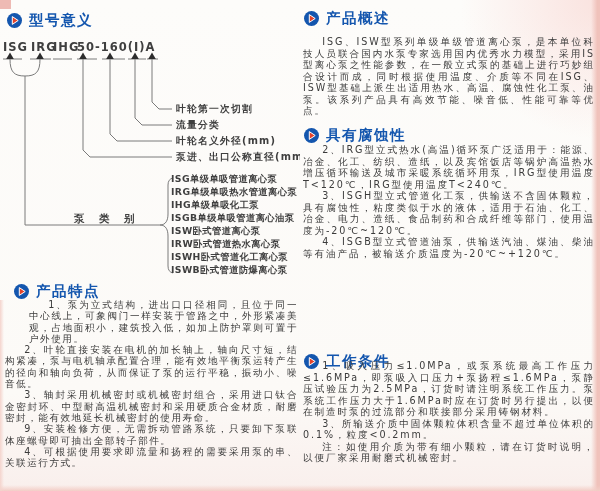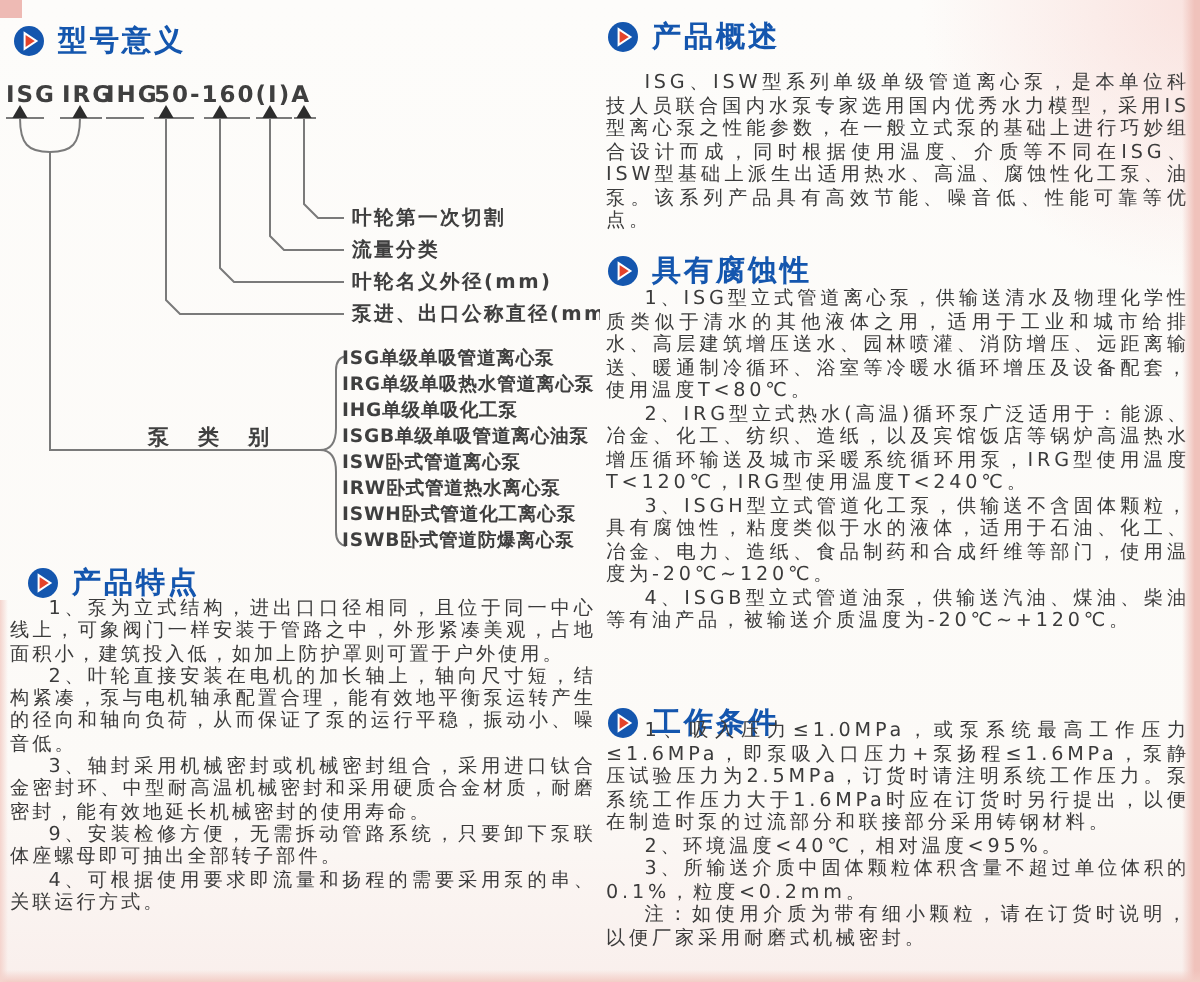--- a/index.html
+++ b/index.html
@@ -123,21 +123,21 @@
   <span class="hdr-icon">
     <svg width="15" height="15" viewBox="0 0 15 15">
         <circle cx="7.5" cy="7.5" r="7.5" fill="#1456ae"></circle>
         <path d="M5.3 3.6 L11.2 7.5 L5.3 11.4 Z" fill="#e4432a" stroke="#ffffff" stroke-width="1"></path>
       </svg>
   </span>
   <h2>产品特点</h2>
 </div>
 
 <div class="block" style="left:5px; top:299px; width:293px; height:190px;">
-  <p class="para" style="letter-spacing:1.5px; line-height:11.3px;">1、泵为立式结构，进出口口径相同，且位于同一中心线上，可象阀门一样安装于管路之中，外形紧凑美观，占地面积小，建筑投入低，如加上防护罩则可置于户外使用。</p>
+  <p class="para" style="letter-spacing:1.5px; line-height:11.3px;margin-left:24px;">1、泵为立式结构，进出口口径相同，且位于同一中心线上，可象阀门一样安装于管路之中，外形紧凑美观，占地面积小，建筑投入低，如加上防护罩则可置于户外使用。</p>
   <p class="para" style="letter-spacing:1.5px; line-height:11.3px;">2、叶轮直接安装在电机的加长轴上，轴向尺寸短，结构紧凑，泵与电机轴承配置合理，能有效地平衡泵运转产生的径向和轴向负荷，从而保证了泵的运行平稳，振动小、噪音低。</p>
   <p class="para" style="letter-spacing:1.5px; line-height:11.3px;">3、轴封采用机械密封或机械密封组合，采用进口钛合金密封环、中型耐高温机械密封和采用硬质合金材质，耐磨密封，能有效地延长机械密封的使用寿命。</p>
   <p class="para" style="letter-spacing:1.5px; line-height:11.3px;">9、安装检修方便，无需拆动管路系统，只要卸下泵联体座螺母即可抽出全部转子部件。</p>
   <p class="para" style="letter-spacing:1.5px; line-height:11.3px;">4、可根据使用要求即流量和扬程的需要采用泵的串、关联运行方式。</p>
 </div>
 
 <div class="sec-header" style="left:304px; top:9px;">
   <span class="hdr-icon">
     <svg width="15" height="15" viewBox="0 0 15 15">
         <circle cx="7.5" cy="7.5" r="7.5" fill="#1456ae"></circle>
@@ -155,34 +155,32 @@
   <span class="hdr-icon">
     <svg width="15" height="15" viewBox="0 0 15 15">
         <circle cx="7.5" cy="7.5" r="7.5" fill="#1456ae"></circle>
         <path d="M5.3 3.6 L11.2 7.5 L5.3 11.4 Z" fill="#e4432a" stroke="#ffffff" stroke-width="1"></path>
       </svg>
   </span>
   <h2>具有腐蚀性</h2>
 </div>
 
 <div class="block" style="left:303px; top:144px; width:292px; height:182px;">
-  <p class="para">1、ISG型立式管道离心泵，供输送清水及物理化学性质类似于清水的其他液体之用，适用于工业和城市给排水、高层建筑增压送水、园林喷灌、消防增压、远距离输送、暖通制冷循环、浴室等冷暖水循环增压及设备配套，使用温度T&lt;80℃。</p>
   <p class="para">2、IRG型立式热水(高温)循环泵广泛适用于：能源、冶金、化工、纺织、造纸，以及宾馆饭店等锅炉高温热水增压循环输送及城市采暖系统循环用泵，IRG型使用温度T&lt;120℃，IRG型使用温度T&lt;240℃。</p>
   <p class="para">3、ISGH型立式管道化工泵，供输送不含固体颗粒，具有腐蚀性，粘度类似于水的液体，适用于石油、化工、冶金、电力、造纸、食品制药和合成纤维等部门，使用温度为-20℃~120℃。</p>
   <p class="para">4、ISGB型立式管道油泵，供输送汽油、煤油、柴油等有油产品，被输送介质温度为-20℃~+120℃。</p>
 </div>
 
 <div class="sec-header" style="left:304px; top:332px;margin-top:20px;">
   <span class="hdr-icon">
     <svg width="15" height="15" viewBox="0 0 15 15">
         <circle cx="7.5" cy="7.5" r="7.5" fill="#1456ae"></circle>
         <path d="M5.3 3.6 L11.2 7.5 L5.3 11.4 Z" fill="#e4432a" stroke="#ffffff" stroke-width="1"></path>
       </svg>
   </span>
   <h2>工作条件</h2>
 </div>
 
 <div class="block" style="left:303px; top:360px; width:292px; height:134px;">
   <p class="para">1、吸入压力≤1.0MPa，或泵系统最高工作压力≤1.6MPa，即泵吸入口压力+泵扬程≤1.6MPa，泵静压试验压力为2.5MPa，订货时请注明系统工作压力。泵系统工作压力大于1.6MPa时应在订货时另行提出，以便在制造时泵的过流部分和联接部分采用铸钢材料。</p>
-  <p class="para">2、环境温度&lt;40℃，相对温度&lt;95%。</p>
   <p class="para">3、所输送介质中固体颗粒体积含量不超过单位体积的0.1%，粒度&lt;0.2mm。</p>
   <p class="para">注：如使用介质为带有细小颗粒，请在订货时说明，以便厂家采用耐磨式机械密封。</p>
 </div>
 
 </body></html>

